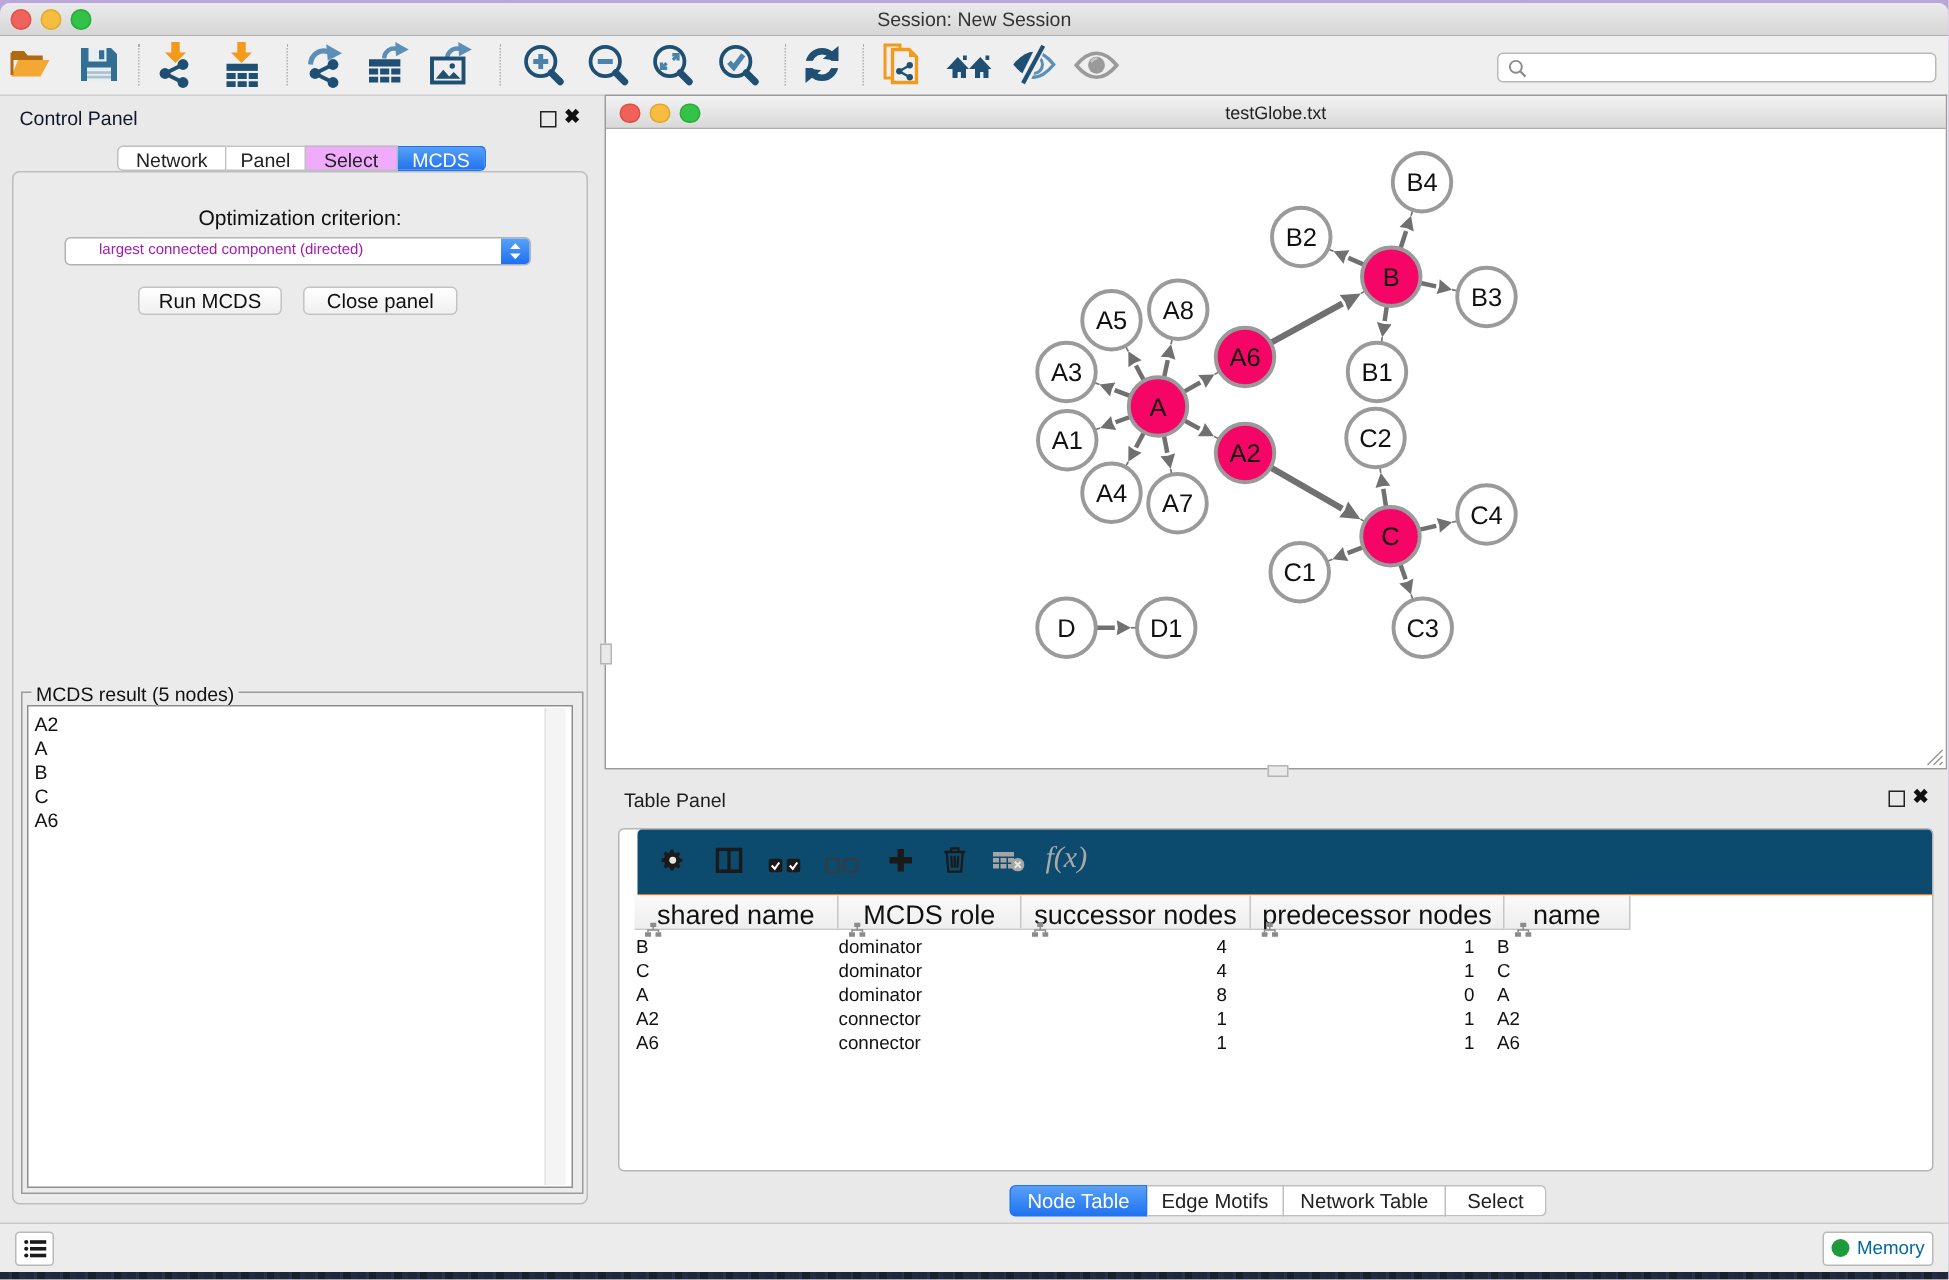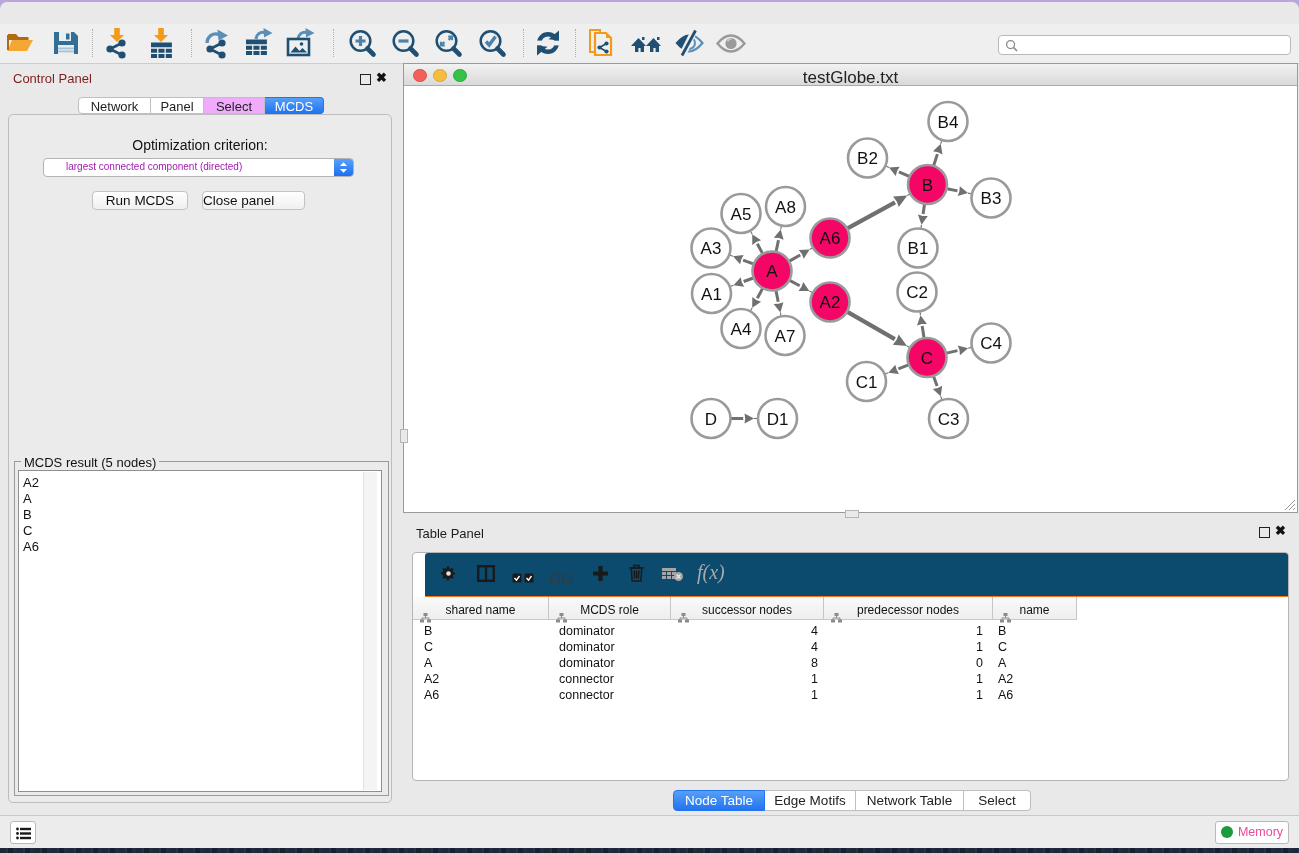--- a/index.html
+++ b/index.html
@@ -1,19 +1,25 @@
 <!DOCTYPE html>
 <html><head><meta charset="utf-8">
 <style>
 *{margin:0;padding:0}
 body{width:1299px;height:853px;font-family:"Liberation Sans",sans-serif;background:#b9a6da;overflow:hidden;position:relative}
 </style></head>
 <body>
 <div style="position:absolute;left:0;top:847px;width:1299px;height:6px;background:repeating-linear-gradient(90deg,#1e2839 0 6px,#263247 6px 8px,#18202e 8px 13px,#222c3f 13px 17px)"></div>
 <div style="position:absolute;left:0;top:2px;width:1299px;height:845px;background:#e9e9e9;border-radius:7px 7px 0 0">
+  <div style="position:absolute;left:0;top:0;width:100%;height:21px;background:linear-gradient(#ebebeb,#d6d6d6);border-bottom:1px solid #b2b2b2;border-radius:7px 7px 0 0">
+    <div style="position:absolute;left:7px;top:3.5px;width:12px;height:12px;border-radius:50%;background:#f0635c;border:0.5px solid #dc524b"></div>
+    <div style="position:absolute;left:27px;top:3.5px;width:12px;height:12px;border-radius:50%;background:#f6be40;border:0.5px solid #e0a930"></div>
+    <div style="position:absolute;left:47px;top:3.5px;width:12px;height:12px;border-radius:50%;background:#33c147;border:0.5px solid #27ac37"></div>
+    <div style="position:absolute;left:0;right:0;top:3px;text-align:center;font-size:13px;color:#333">Session: New Session</div>
+  </div>
   <div style="position:absolute;left:0;top:22px;width:100%;height:39px;background:#efefef;border-bottom:1px solid #cdcdcd"></div>
 </div>
 <div style="position:absolute;left:5px;top:26px;width:32px;height:34px"><svg viewBox="0 0 32 34" width="32" height="34">
 <path d="M3 8 h8 l2.5 3 h10 v3 h-20.5z" fill="#b06a10"></path>
 <path d="M3 8 v17 h2 l-2 0z" fill="#b06a10"></path>
 <path d="M2.5 25 L7 14 h21 L22 25z" fill="#f5a733"></path>
 <path d="M3 24 v-15" stroke="#b06a10" stroke-width="2" fill="none"></path>
 </svg></div>
 <div style="position:absolute;left:50px;top:26px;width:32px;height:34px"><svg viewBox="0 0 32 34" width="32" height="34">
 <path d="M4 6 h20 l4 4 v18 h-24 z" fill="#336e94"></path>
@@ -143,54 +149,54 @@
 <div style="position:absolute;left:522.5px;top:29px;height:28px;border-left:1px dotted #b0b0b0"></div>
 <div style="position:absolute;left:575px;top:29px;height:28px;border-left:1px dotted #b0b0b0"></div>
 
 <div style="position:absolute;left:998px;top:35px;width:293px;height:20px;background:#fff;border:1px solid #b9b9b9;border-radius:4px;box-sizing:border-box">
 <svg width="13" height="13" viewBox="0 0 14 14" style="position:absolute;left:6px;top:3px">
       <circle cx="6" cy="6" r="4.3" fill="none" stroke="#8a8a8a" stroke-width="1.4"></circle>
       <path d="M9.3 9.3 L13 13" stroke="#8a8a8a" stroke-width="1.6"></path>
     </svg>
 </div>
 
-<div style="position:absolute;left:13px;top:71px;font-size:13px;color:#7f1d1d">Control Panel</div>
+<div style="position:absolute;left:13px;top:71px;font-size:13px;color:#0f172a">Control Panel</div>
 <div style="position:absolute;left:360px;top:74px;width:9px;height:9px;border:1.6px solid #222"></div>
 <div style="position:absolute;left:376px;top:70px;font-size:13px;font-weight:bold;color:#111">✖</div>
 <div style="position:absolute;left:8px;top:114px;width:382px;height:687px;border:1px solid #bdbdbd;border-radius:5px;background:#ebebeb"></div>
 <div style="position:absolute;left:78px;top:97px;height:17px;display:flex;font-size:13px;color:#222;text-align:center">
   <div style="width:71px;line-height:17px;background:#fff;border:1px solid #bfbfbf;border-radius:4px 0 0 4px">Network</div>
   <div style="width:52px;line-height:17px;background:#fff;border:1px solid #bfbfbf;border-left:none">Panel</div>
   <div style="width:60px;line-height:17px;background:#f0abfc;border:1px solid #bfbfbf;border-left:none">Select</div>
   <div style="width:58px;line-height:17px;background:linear-gradient(#56a0f8,#2273f0);color:#fff;border:1px solid #2273f0;border-left:none;border-radius:0 4px 4px 0">MCDS</div>
 </div>
 <div style="position:absolute;left:0px;top:137px;width:400px;text-align:center;font-size:14px;color:#111">Optimization criterion:</div>
 <div style="position:absolute;left:43px;top:158px;width:311px;height:19px;background:#fff;border:1px solid #b3b3b3;border-radius:4px;box-sizing:border-box">
   <div style="position:absolute;left:22px;top:2px;font-size:10px;color:#a21caf">largest connected component (directed)</div>
   <div style="position:absolute;right:0;top:0;width:19px;height:17px;background:linear-gradient(#58a2f8,#1e6ff0);border-radius:0 3px 3px 0">
     <svg width="19" height="17" viewBox="0 0 19 17">
         <path d="M6 7 L9.5 3.2 L13 7z M6 10 L9.5 13.8 L13 10z" fill="#fff"></path>
       </svg>
   </div>
 </div>
 <div style="position:absolute;left:92px;top:191px;width:96px;height:19px;background:linear-gradient(#ffffff,#f0f0f0);border:1px solid #c3c3c3;border-radius:4px;box-sizing:border-box;text-align:center;font-size:13.5px;line-height:18px;color:#111">Run MCDS</div>
-<div style="position:absolute;left:202px;top:191px;width:103px;height:19px;background:linear-gradient(#ffffff,#f0f0f0);border:1px solid #c3c3c3;border-radius:4px;box-sizing:border-box;font-size:13.5px;line-height:18px;color:#111">Close panel</div>
+<div style="position:absolute;left:202px;top:191px;width:103px;height:19px;background:linear-gradient(#ffffff,#f0f0f0);border:1px solid #c3c3c3;border-radius:4px;box-sizing:border-box;text-align:center;font-size:13.5px;line-height:18px;color:#111">Close panel</div>
 <div style="position:absolute;left:14px;top:461px;width:373px;height:333px;border:1px solid #9a9a9a"></div>
 <div style="position:absolute;left:21px;top:455px;font-size:13px;color:#111;background:#ebebeb;padding:0 3px">MCDS result (5 nodes)</div>
 <div style="position:absolute;left:18px;top:470px;width:364px;height:322px;background:#fff;border:1px solid #8f8f8f;box-sizing:border-box">
   <div style="position:absolute;right:4px;top:1px;bottom:1px;width:13px;background:#f4f4f4;border-left:1px solid #e2e2e2"></div>
   <div style="position:absolute;left:4px;top:4px;font-size:13px;line-height:15.9px;color:#111">A2<br>A<br>B<br>C<br>A6</div>
 </div>
 
 <div style="position:absolute;left:403px;top:63px;width:895px;height:450px;background:#fff;border:1px solid #9a9a9a;box-sizing:border-box">
  <div style="position:absolute;left:0;top:0;right:0;height:21px;background:linear-gradient(#f2f2f2,#d9d9d9);border-bottom:1px solid #ababab">
    <div style="position:absolute;left:9px;top:4.5px;width:11.5px;height:11.5px;border-radius:50%;background:#f16159;border:0.5px solid #dd4f47"></div>
    <div style="position:absolute;left:29px;top:4.5px;width:11.5px;height:11.5px;border-radius:50%;background:#f6bd41;border:0.5px solid #e2a62e"></div>
    <div style="position:absolute;left:49px;top:4.5px;width:11.5px;height:11.5px;border-radius:50%;background:#35c24a;border:0.5px solid #28ad39"></div>
-   <div style="position:absolute;left:0;right:0;top:4px;text-align:center;font-size:17px;color:#222">testGlobe.txt</div>
+   <div style="position:absolute;left:0;right:0;top:4px;text-align:center;font-size:12px;color:#222">testGlobe.txt</div>
  </div>
  <div style="position:absolute;left:0;top:22px;right:0;bottom:0;background:#fff;overflow:hidden">
       <svg width="894" height="428" style="position:absolute;left:0;top:0">
         <line x1="329.5" y1="199.3" x2="326.2" y2="200.5" stroke="#707070" stroke-width="1.1"></line>
         <line x1="349.3" y1="192.0" x2="339.7" y2="195.5" stroke="#707070" stroke-width="3.0"></line>
         <polygon points="329.5,199.3 336.7,191.3 337.8,196.2 340.2,200.7" fill="#707070"></polygon>
         <line x1="405.3" y1="204.9" x2="408.4" y2="206.6" stroke="#707070" stroke-width="1.1"></line>
         <line x1="385.6" y1="194.4" x2="395.7" y2="199.8" stroke="#707070" stroke-width="3.0"></line>
         <polygon points="405.3,204.9 394.5,204.9 397.5,200.8 399.3,196.0" fill="#707070"></polygon>
         <line x1="329.0" y1="170.3" x2="325.7" y2="169.1" stroke="#707070" stroke-width="1.1"></line>
@@ -343,21 +349,21 @@
               <rect x="0" y="9" width="4" height="3"></rect>
               <rect x="5" y="9" width="4" height="3"></rect>
               <rect x="10" y="9" width="4" height="3"></rect>
             </g>
             <circle cx="16.5" cy="9.5" r="4.5"></circle>
             <path d="M14.5 7.5 l4 4 M18.5 7.5 l-4 4" stroke="#e8e8e8" stroke-width="1.3"></path>
           </g>
         </svg></span>
     <span style="position:absolute;left:272px;top:8px;font-family:'Liberation Serif',serif;font-style:italic;font-size:20px;color:#a9a9a9">f(x)</span>
   </div>
-  <div style="position:absolute;left:0;top:44px;width:664px;height:22px;background:linear-gradient(#fafafa,#eeeeee);border-bottom:1px solid #c9c9c9;font-size:12px;color:#111">
+  <div style="position:absolute;left:10px;top:44px;width:664px;height:22px;background:linear-gradient(#fafafa,#eeeeee);border-bottom:1px solid #c9c9c9;font-size:18px;color:#111">
     <div style="position:absolute;left:0px;top:0;width:136px;height:22px;border-right:1px solid #c6c6c6;box-sizing:border-box;text-align:center;line-height:27px"><span style="position:absolute;left:7px;top:8px"><svg width="11" height="10" viewBox="0 0 11 10" style="vertical-align:-1px">
             <g fill="#8b8b8b">
               <rect x="3.5" y="0" width="4" height="3"></rect>
               <rect x="0" y="6.5" width="4" height="3"></rect>
               <rect x="7" y="6.5" width="4" height="3"></rect>
               <path d="M5.5 3 v2 M2 6.5 v-1.5 h7 v1.5" stroke="#8b8b8b" fill="none" stroke-width="1"></path>
             </g>
           </svg></span>shared name</div>
       <div style="position:absolute;left:136px;top:0;width:122px;height:22px;border-right:1px solid #c6c6c6;box-sizing:border-box;text-align:center;line-height:27px"><span style="position:absolute;left:7px;top:8px"><svg width="11" height="10" viewBox="0 0 11 10" style="vertical-align:-1px">
             <g fill="#8b8b8b">
@@ -441,13 +447,13 @@
 <div style="position:absolute;left:10px;top:821px;width:26px;height:23px;background:#fff;border:1px solid #b9b9b9;border-radius:3px;box-sizing:border-box;text-align:center;padding-top:4px"><svg width="15" height="13" viewBox="0 0 15 13">
       <g fill="#1a1a1a">
         <circle cx="1.5" cy="2" r="1.4"></circle>
         <rect x="4" y="0.8" width="11" height="2.4"></rect>
         <circle cx="1.5" cy="6.5" r="1.4"></circle>
         <rect x="4" y="5.3" width="11" height="2.4"></rect>
         <circle cx="1.5" cy="11" r="1.4"></circle>
         <rect x="4" y="9.8" width="11" height="2.4"></rect>
       </g>
     </svg></div>
-<div style="position:absolute;left:1215px;top:821px;width:74px;height:23px;background:#fff;border:1px solid #b9b9b9;border-radius:3px;box-sizing:border-box;font-size:12.5px;color:#ec4899;line-height:21px;text-align:center"><span style="display:inline-block;width:12px;height:12px;border-radius:50%;background:#1d9a3c;vertical-align:-2px;margin-right:5px"></span>Memory</div>
+<div style="position:absolute;left:1215px;top:821px;width:74px;height:23px;background:#fff;border:1px solid #b9b9b9;border-radius:3px;box-sizing:border-box;font-size:12.5px;color:#0369a1;line-height:21px;text-align:center"><span style="display:inline-block;width:12px;height:12px;border-radius:50%;background:#1d9a3c;vertical-align:-2px;margin-right:5px"></span>Memory</div>
 
 </body></html>

